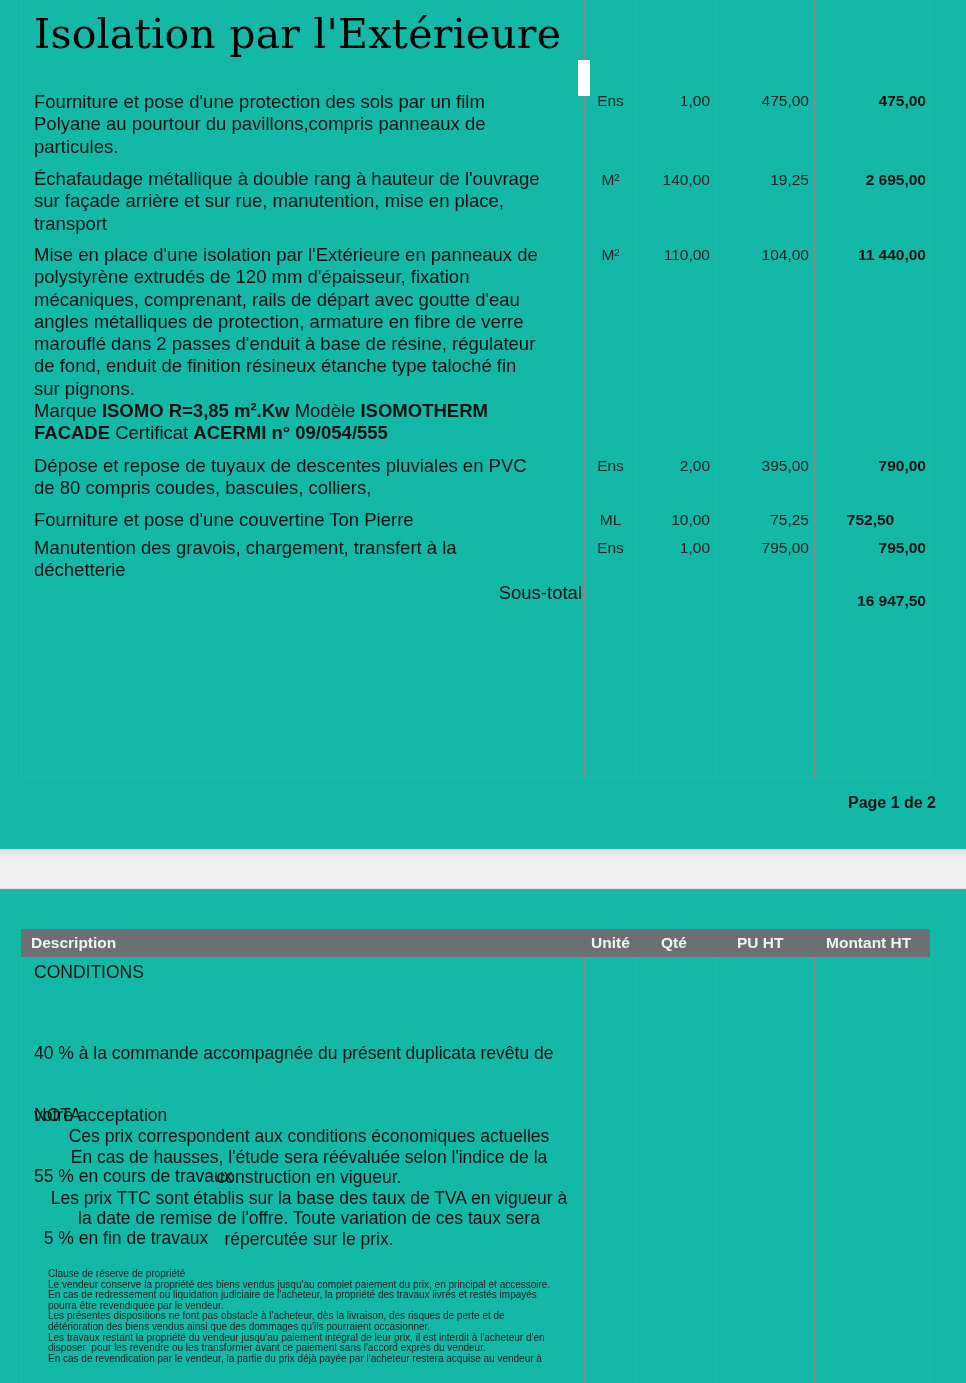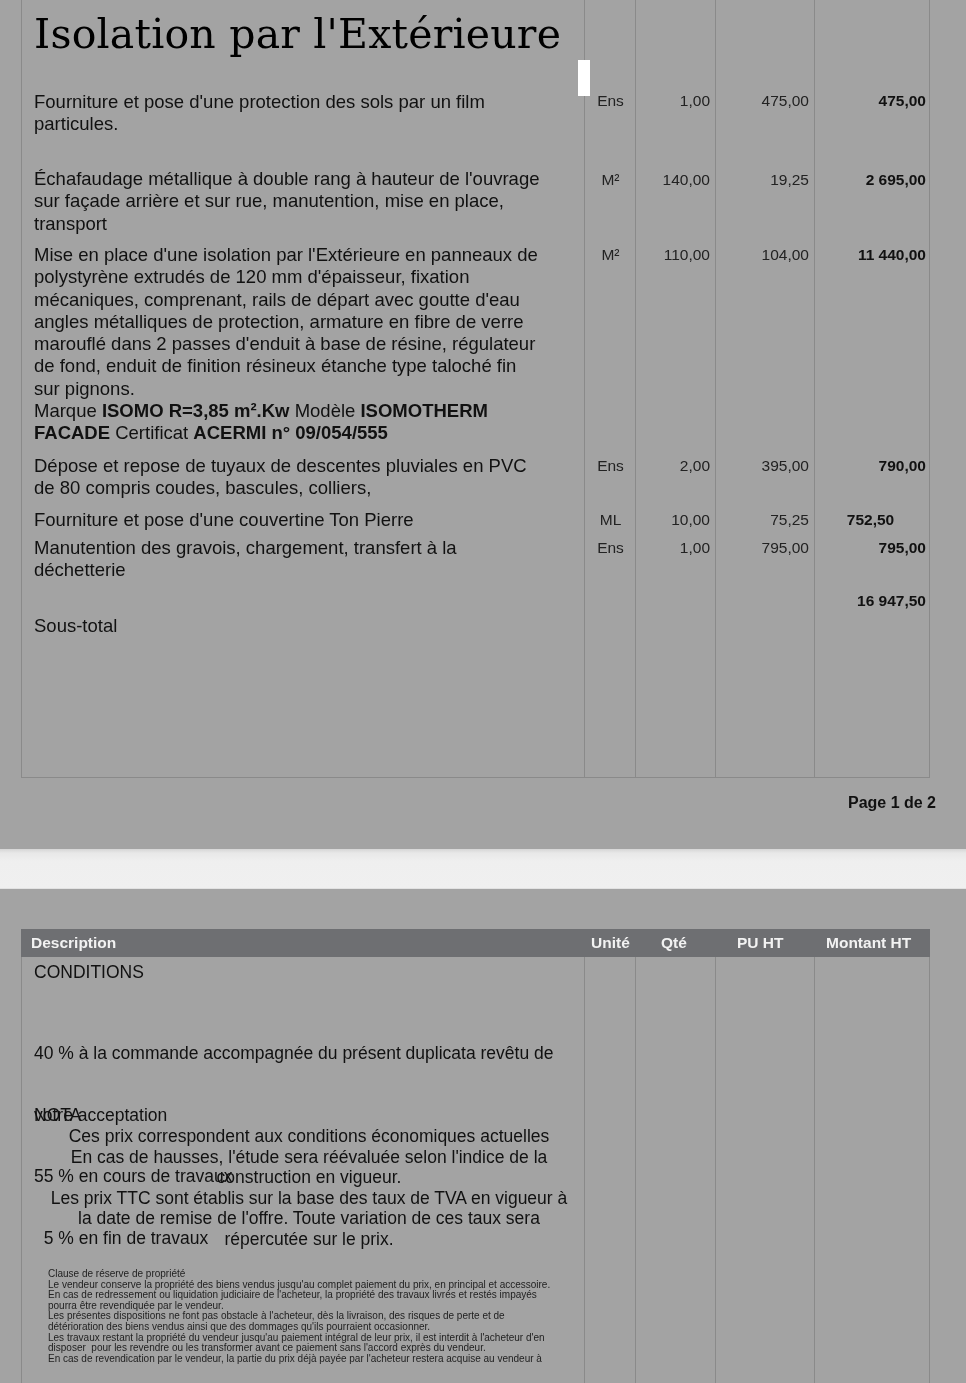--- a/index.html
+++ b/index.html
@@ -1,19 +1,19 @@
 <!DOCTYPE html>
 <html><head>
 <meta charset="utf-8">
 <style>
   html, body { margin: 0; padding: 0; background: #ffffff; }
   body { width: 966px; height: 1383px; position: relative; overflow: hidden;
          font-family: "Liberation Sans", sans-serif; color: #111; }
 
-  .page { position: absolute; left: 0; width: 966px; background: #a3a3a3; }
+  .page { position: absolute; left: 0; width: 966px; background: #14b8a6; }
   .page1 { top: 0; height: 849px; }
   .page2 { top: 889px; height: 494px; }
 
   .sep-band { position: absolute; left: 0; top: 849px; width: 966px; height: 40px;
               background: linear-gradient(#d6d6d6 0px, #e8e8e8 4px, #efefef 12px, #f0f0f0 100%);
               border-bottom: 1px solid #e2e2e2; box-sizing: border-box; }
 
   
   .vline { position: absolute; width: 1px; background: #8a8a8a; }
   .hline { position: absolute; height: 1px; background: #8a8a8a; }
@@ -49,20 +49,21 @@
   <div class="vline" style="left:715px; top:0; height:778px;"></div>
   <div class="vline" style="left:814px; top:0; height:778px;"></div>
   <div class="vline" style="left:929px; top:0; height:778px;"></div>
   <div class="hline" style="left:21px; top:777px; width:909px;"></div>
   <div style="position:absolute; left:578px; top:60px; width:12px; height:36px; background:#fff;"></div>
 
   <div class="title">Isolation par l'Extérieure</div>
 
   <div class="desc" style="top:91px;">
     <div>Fourniture et pose d'une protection des sols par un film</div>
+    <div>Polyane au pourtour du pavillons,compris panneaux de</div>
     <div>particules.</div>
   </div>
   <div class="unit" style="top:92px;">Ens</div>
   <div class="num col-qty" style="top:92px;">1,00</div>
   <div class="num col-pu" style="top:92px;">475,00</div>
   <div class="num col-mt" style="top:92px;">475,00</div>
 
   <div class="desc" style="top:168px;">
     <div>Échafaudage métallique à double rang à hauteur de l'ouvrage</div>
     <div>sur façade arrière et sur rue, manutention, mise en place,</div>
@@ -108,21 +109,21 @@
 
   <div class="desc" style="top:537px;">
     <div>Manutention des gravois, chargement, transfert à la</div>
     <div>déchetterie</div>
   </div>
   <div class="unit" style="top:539px;">Ens</div>
   <div class="num col-qty" style="top:539px;">1,00</div>
   <div class="num col-pu" style="top:539px;">795,00</div>
   <div class="num col-mt" style="top:539px;">795,00</div>
 
-  <div class="desc" style="top:615px;">Sous-total</div>
+  <div class="desc" style="top:582px;text-align:right;">Sous-total</div>
   <div class="num col-mt" style="top:592px;">16 947,50</div>
 
   <div class="page-num">Page 1 de 2</div>
 </div>
 
 <div class="sep-band"></div>
 
 <div class="page page2"></div>
 
 <div class="header-bar">

